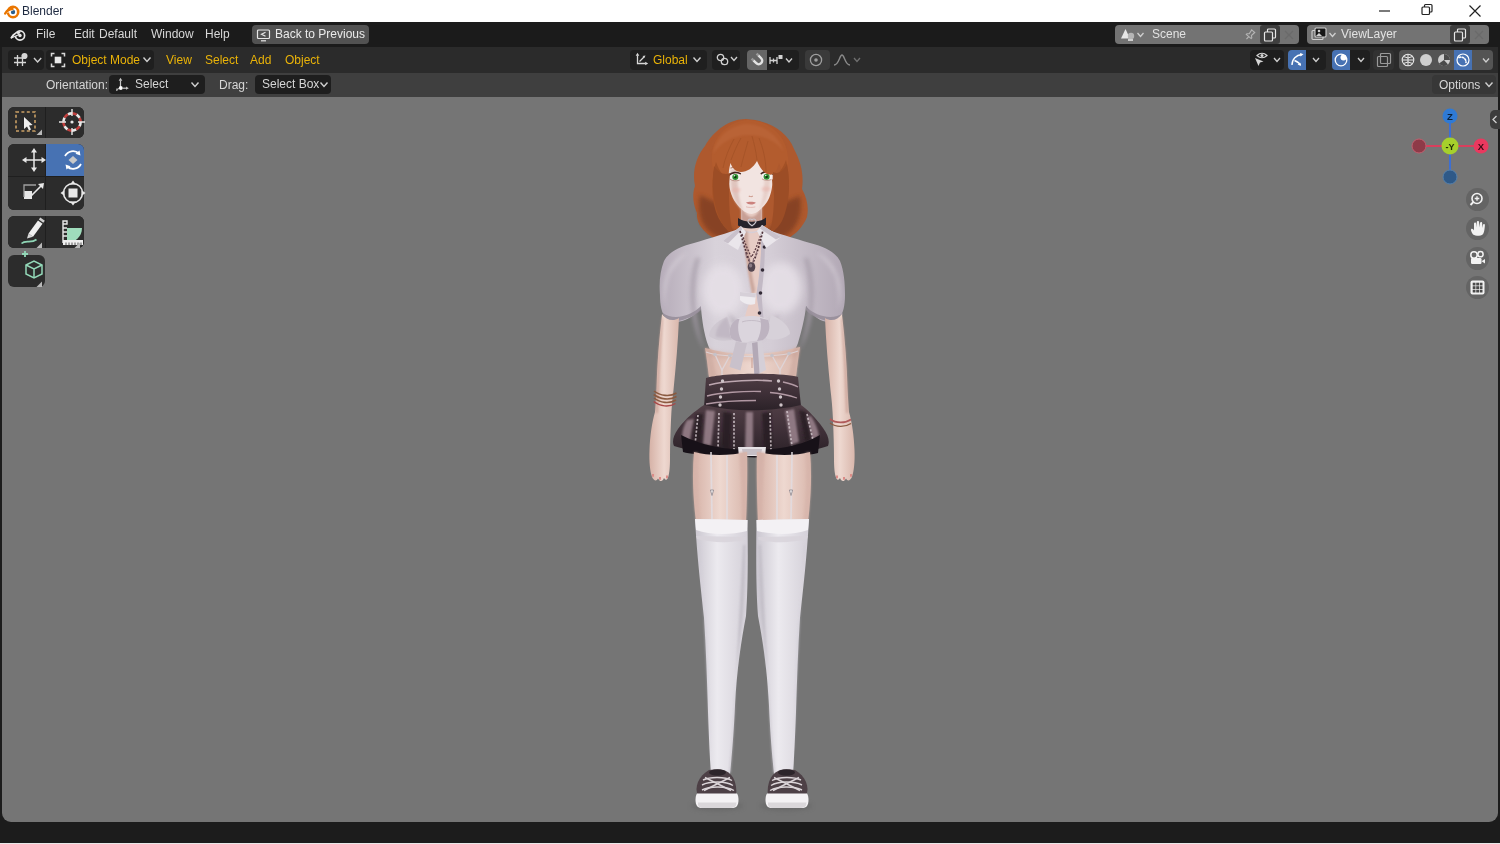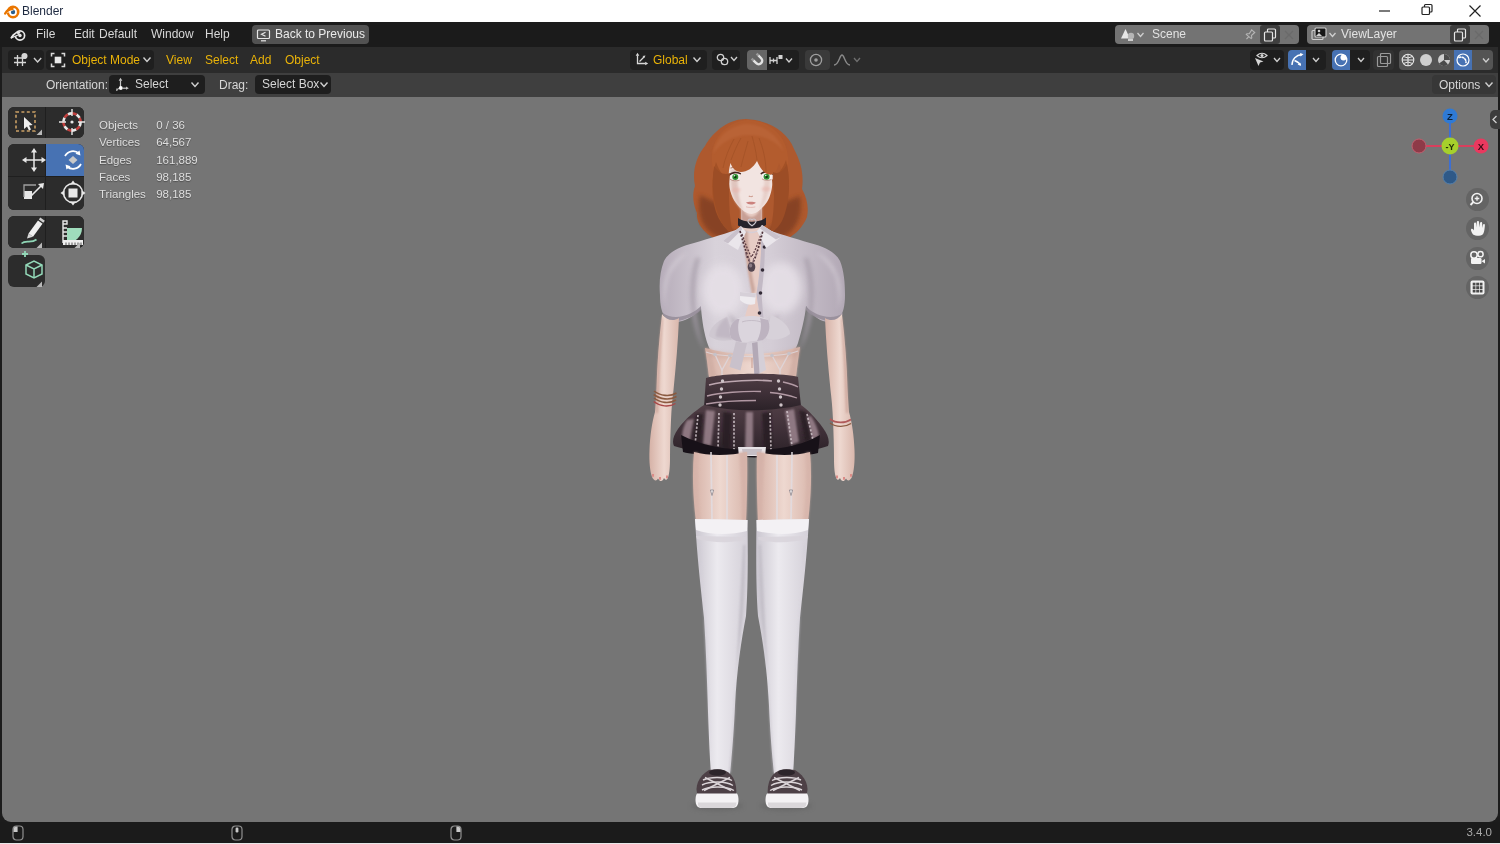--- a/index.html
+++ b/index.html
@@ -664,27 +664,20 @@
     </g>
 
     <g stroke="#93d8b8" stroke-width="1.5" fill="none">
       <path d="M18 158 l8 -4 8 4 v9 l-8 4 -8 -4 z"></path>
       <path d="M18 158 l8 4 8 -4 M26 162 v9"></path>
       <path d="M17 150 v-6 M14 147 h6" stroke-width="1.8"></path>
       <path d="M34 180 l-5.5 0 5.5 -5.5 z" fill="#b9b9b9" stroke="none"></path>
     </g>
   </svg>
 
-  <div id="stats">
-    <div><span class="col1">Objects</span> 0 / 36</div>
-    <div><span class="col1">Vertices</span> 64,567</div>
-    <div><span class="col1">Edges</span> 161,889</div>
-    <div><span class="col1">Faces</span> 98,185</div>
-    <div><span class="col1">Triangles</span> 98,185</div>
-  </div>
 
   <svg class="abs" style="left:1405px;top:105px" width="92" height="85" viewBox="0 0 92 85">
     <line x1="45" y1="11" x2="45" y2="72" stroke="#3d6fd2" stroke-width="2"></line>
     <line x1="14" y1="41" x2="76" y2="41" stroke="#d93f5d" stroke-width="2"></line>
     <circle cx="45" cy="11" r="7.5" fill="#2f7ad4"></circle>
     <text x="45" y="14.5" font-size="9.5" font-weight="bold" fill="#0a2038" text-anchor="middle" font-family="Liberation Sans">Z</text>
     <circle cx="76" cy="41" r="7.5" fill="#e9395f"></circle>
     <text x="76" y="44.5" font-size="9.5" font-weight="bold" fill="#3a0a14" text-anchor="middle" font-family="Liberation Sans">X</text>
     <circle cx="14" cy="41" r="7" fill="#8e3a48" stroke="#c06070" stroke-width="1"></circle>
     <circle cx="45" cy="72" r="7" fill="#2e5988" stroke="#5580ab" stroke-width="1"></circle>
@@ -729,34 +722,14 @@
     </g>
   </svg>
 
   <div class="abs" style="left:1490px;top:110px;width:10px;height:19px;background:#3d3d3d;border-radius:5px 0 0 5px;">
     <svg class="abs" style="left:1px;top:5px" width="8" height="9" viewBox="0 0 8 9">
       <path d="M5.5 1 L2 4.5 L5.5 8" fill="none" stroke="#d0d0d0" stroke-width="1.3"></path>
     </svg>
   </div>
 
   <div class="abs" style="left:0;top:842.5px;width:1500px;height:1.5px;background:#e9e9e9;z-index:5;"></div>
-  <div id="statusbar">
-    <svg class="abs" style="left:12px;top:3px" width="460" height="16" viewBox="0 0 460 16">
-
-      <g>
-        <rect x="1" y="1" width="10" height="14" rx="3.5" fill="none" stroke="#909090" stroke-width="1.2"></rect>
-        <path d="M1.6 7 v-2.5 a3 3 0 0 1 3 -3 h1 v5.5 z" fill="#c8c8c8"></path>
-      </g>
-
-      <g transform="translate(219,0)">
-        <rect x="1" y="1" width="10" height="14" rx="3.5" fill="none" stroke="#909090" stroke-width="1.2"></rect>
-        <rect x="4.6" y="2.5" width="2.8" height="5" rx="1.2" fill="#c8c8c8"></rect>
-      </g>
-
-      <g transform="translate(438,0)">
-        <rect x="1" y="1" width="10" height="14" rx="3.5" fill="none" stroke="#909090" stroke-width="1.2"></rect>
-        <path d="M10.4 7 v-2.5 a3 3 0 0 0 -3 -3 h-1 v5.5 z" fill="#c8c8c8"></path>
-      </g>
-    </svg>
-    <span class="ver">3.4.0</span>
-  </div>
 
 </div>
 
 </body></html>

